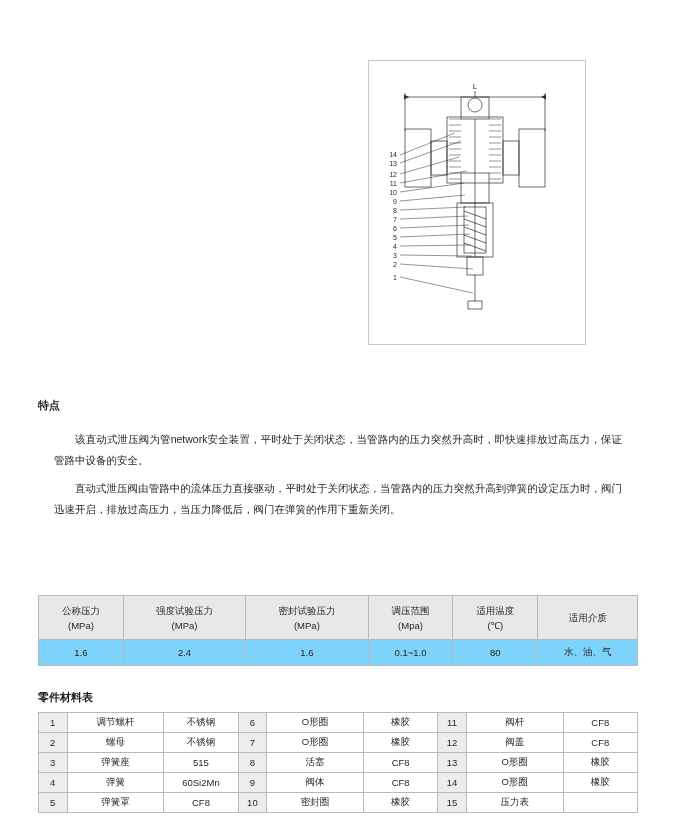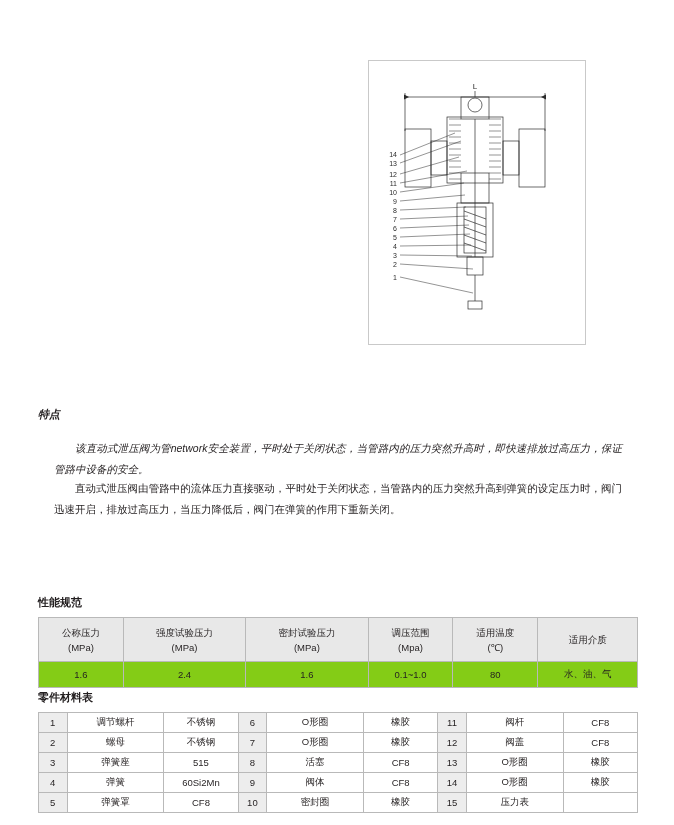--- a/index.html
+++ b/index.html
@@ -88,34 +88,34 @@
 
   
   .draw { position: absolute; inset: 0; }
   .draw svg { position: absolute; left: 0; top: 0; }
 
   
   .section { position: absolute; left: 38px; width: 600px; }
   h3.sec-title { font-size: 11px; font-weight: bold; margin: 0 0 7px 0; color: #231f20; }
   p.sec-para { font-size: 10.5px; line-height: 21px; margin: 16px; text-indent: 21px; color: #231f20; text-align: justify; }
 
-  #features { top: 407px; font-style: italic; }
+  #features { top: 398px; }
   #principle { top: 462px; }
 
   
   #spec-wrap { top: 595px; }
   #parts-wrap { top: 690px; }
 
   table { border-collapse: collapse; width: 600px; font-size: 9.5px; }
   table td, table th { border: 1px solid #b9b9b9; text-align: center; color: #231f20; font-weight: normal; }
 
   .spec-table thead th {
     background: #e8e8e8; height: 44px; line-height: 15px; font-size: 9.5px; padding: 2px;
   }
-  .spec-table tbody td { height: 26px; background: #84cc16; }
+  .spec-table tbody td { height: 26px; background: #7dd3fc; }
 
   .parts-table td { height: 20px; }
   .parts-table td.idx { width: 28px; background: #ededed; }
   .parts-table td.nm { width: 95px; }
   .parts-table td.mt { width: 73px; }
 </style>
 </head>
 <body>
 
 <div class="page">
@@ -201,21 +201,20 @@
   <div class="section" id="features">
     <h3 class="sec-title">特点</h3>
     <p class="sec-para">该直动式泄压阀为管network安全装置，平时处于关闭状态，当管路内的压力突然升高时，即快速排放过高压力，保证管路中设备的安全。</p>
   </div>
 
   <div class="section" id="principle">
     <p class="sec-para">直动式泄压阀由管路中的流体压力直接驱动，平时处于关闭状态，当管路内的压力突然升高到弹簧的设定压力时，阀门迅速开启，排放过高压力，当压力降低后，阀门在弹簧的作用下重新关闭。</p>
   </div>
 
   <div class="section" id="spec-wrap">
-    <h3 class="sec-title">性能规范</h3>
     <table class="spec-table">
       <thead>
         <tr id="spec-head-row">
             <th>公称压力<br>(MPa)</th>
             <th>强度试验压力<br>(MPa)</th>
             <th>密封试验压力<br>(MPa)</th>
             <th>调压范围<br>(Mpa)</th>
             <th>适用温度<br>(℃)</th>
             <th>适用介质</th>
           </tr>

